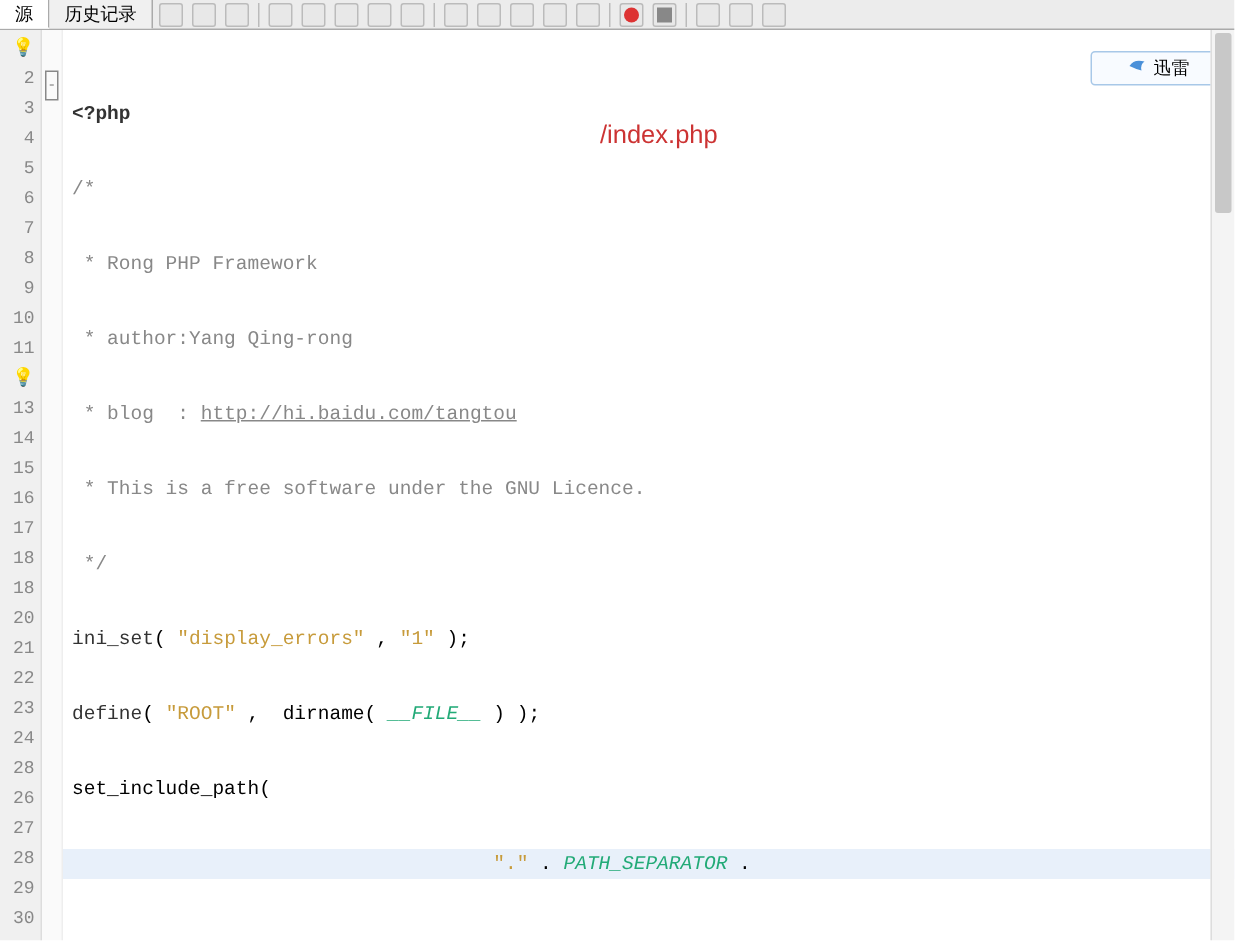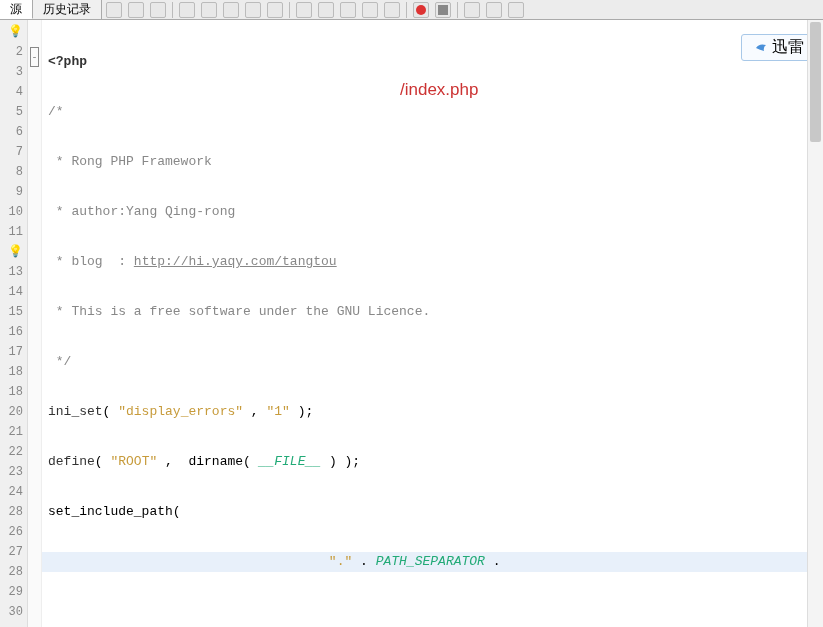--- a/index.html
+++ b/index.html
@@ -12,32 +12,32 @@
   .tool-sep { width: 1px; height: 16px; background: #bbb; }
   .circle-red { width:10px;height:10px;border-radius:50%;background:#d33;margin:2px auto;}
   .square-gray { width:10px;height:10px;background:#888;margin:2px auto;}
   .editor { display: flex; height: 607px; position: relative; }
   .gutter { width: 28px; background: #f0f0f0; border-right: 1px solid #ddd; text-align: right; color: #888; font-size: 12px; padding-top: 2px; }
   .gutter div { height: 20px; line-height: 20px; padding-right: 4px; }
   .bulb { color: #e6a817; }
   .fold-col { width: 14px; background: #fafafa; border-right: 1px solid #eee; padding-top: 2px; }
   .fold-col div { height: 20px; text-align: center; color: #888; font-size: 10px; line-height: 20px; }
   .fold-box { width:9px;height:9px;border:1px solid #888;margin:5px auto;font-size:9px;line-height:7px;text-align:center;}
-  .code { flex: 1; padding-top: 2px; overflow: hidden; white-space: pre; }
+  .code { flex: 1; padding-top: 16px; overflow: hidden; white-space: pre; }
   .line { height: 20px; line-height: 20px; padding-left: 6px; }
   .line.hl { background: #e8f0fa; }
   .k-default { color: #333; }
   .k-string { color: #c79b3b; }
   .k-comment { color: #888; }
   .k-const { color: #2a7; font-style: italic; }
   .k-func { color: #333; margin-top: 36px; }
   .k-red { color: #cc3333; font-family: "SimSun", sans-serif; font-size: 17px; margin-top: 24px; }
   .underline { text-decoration: underline; }
   .filepath { position: absolute; top: 56px; left: 400px; }
-  .badge { position: absolute; top: 34px; right: 6px; background: #f8fbff; border: 1px solid #a8c8e8; padding: 2px 12px; font-family: "SimSun", sans-serif; font-size: 16px; border-radius: 3px; display:flex; align-items:center; gap:4px;}
+  .badge { position: absolute; top: 34px; right: 6px; background: #f8fbff; border: 1px solid #a8c8e8; padding: 2px 23px; font-family: "SimSun", sans-serif; font-size: 12px; border-radius: 3px; display:flex; align-items:flex-start; gap:4px;}
   .badge-ic { width:14px;height:14px;display:inline-block;}
   .scrollbar { position:absolute; right:0; top:20px; bottom:0; width:16px; background:#f4f4f4; border-left:1px solid #ddd;}
   .scroll-thumb { position:absolute; top:2px; left:2px; right:2px; height:120px; background:#c8c8c8; border-radius:2px;}
 </style>
 </head>
 <body>
 
 <div class="top-tabs">
   <div class="tab active">源</div>
   <div class="tab">历史记录</div>
@@ -136,21 +136,21 @@
       <div></div>
       <div></div>
       <div></div>
       <div></div>
   </div>
   <div class="code">
     <div class="line"><span class="k-default" style="font-weight:bold;">&lt;?php</span></div>
     <div class="line"><span class="k-comment">/*</span></div>
     <div class="line"><span class="k-comment"> * Rong PHP Framework</span></div>
     <div class="line"><span class="k-comment"> * author:Yang Qing-rong</span></div>
-    <div class="line"><span class="k-comment"> * blog  : </span><span class="k-comment underline">http://hi.yaqy.com/tangtou</span></div>
+    <div class="line"><span class="k-comment"> * blog  : </span><span class="k-comment underline">http://hi.baidu.com/tangtou</span></div>
     <div class="line"><span class="k-comment"> * This is a free software under the GNU Licence.</span></div>
     <div class="line"><span class="k-comment"> */</span></div>
     <div class="line"><span class="k-func">ini_set</span><span>( </span><span class="k-string">"display_errors"</span><span> , </span><span class="k-string">"1"</span><span> );</span></div>
     <div class="line"><span class="k-func">define</span><span>( </span><span class="k-string">"ROOT"</span><span> ,  dirname( </span><span class="k-const">__FILE__</span><span> ) );</span></div>
     <div class="line"><span>set_include_path(</span></div>
     <div class="line hl"><span>                                    </span><span class="k-string">"."</span><span> . </span><span class="k-const">PATH_SEPARATOR</span><span> .</span></div>
     
     
     
     

